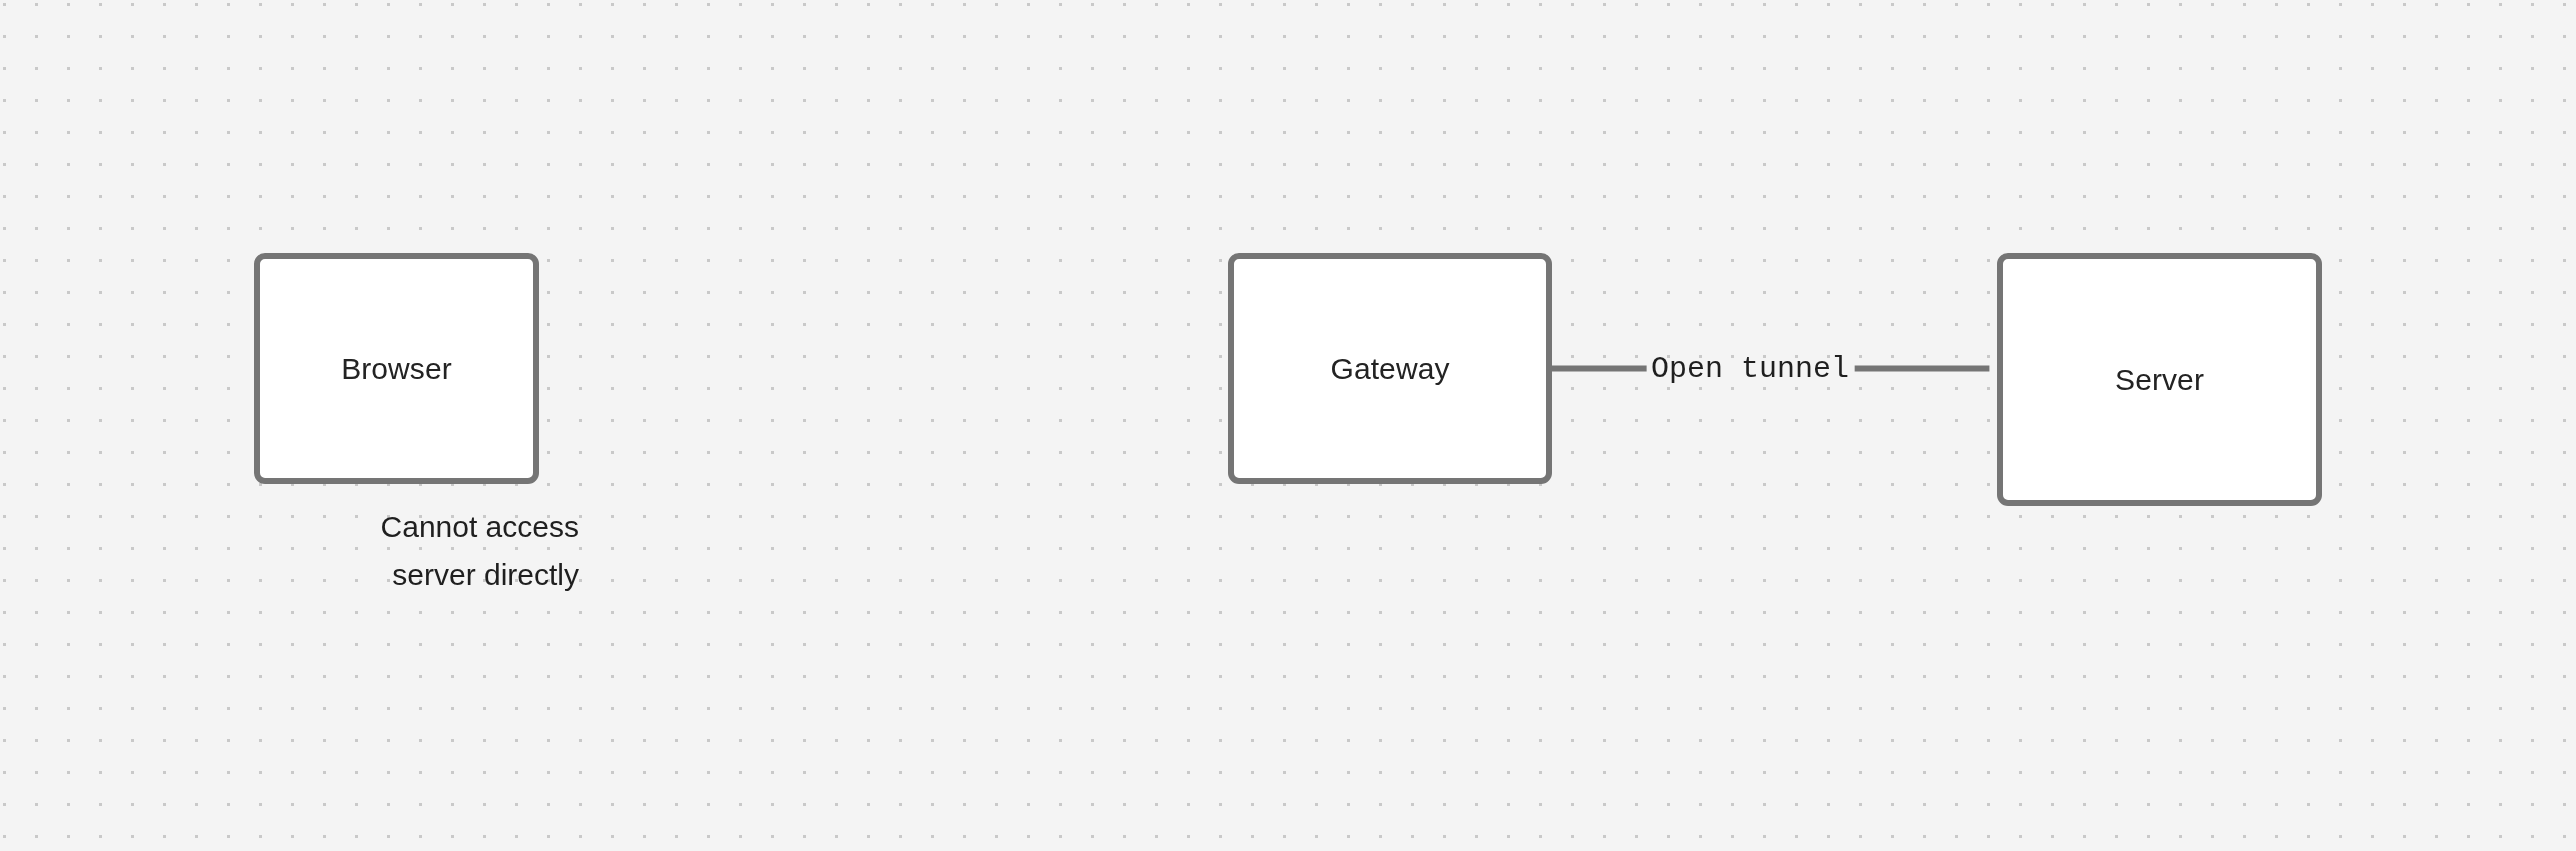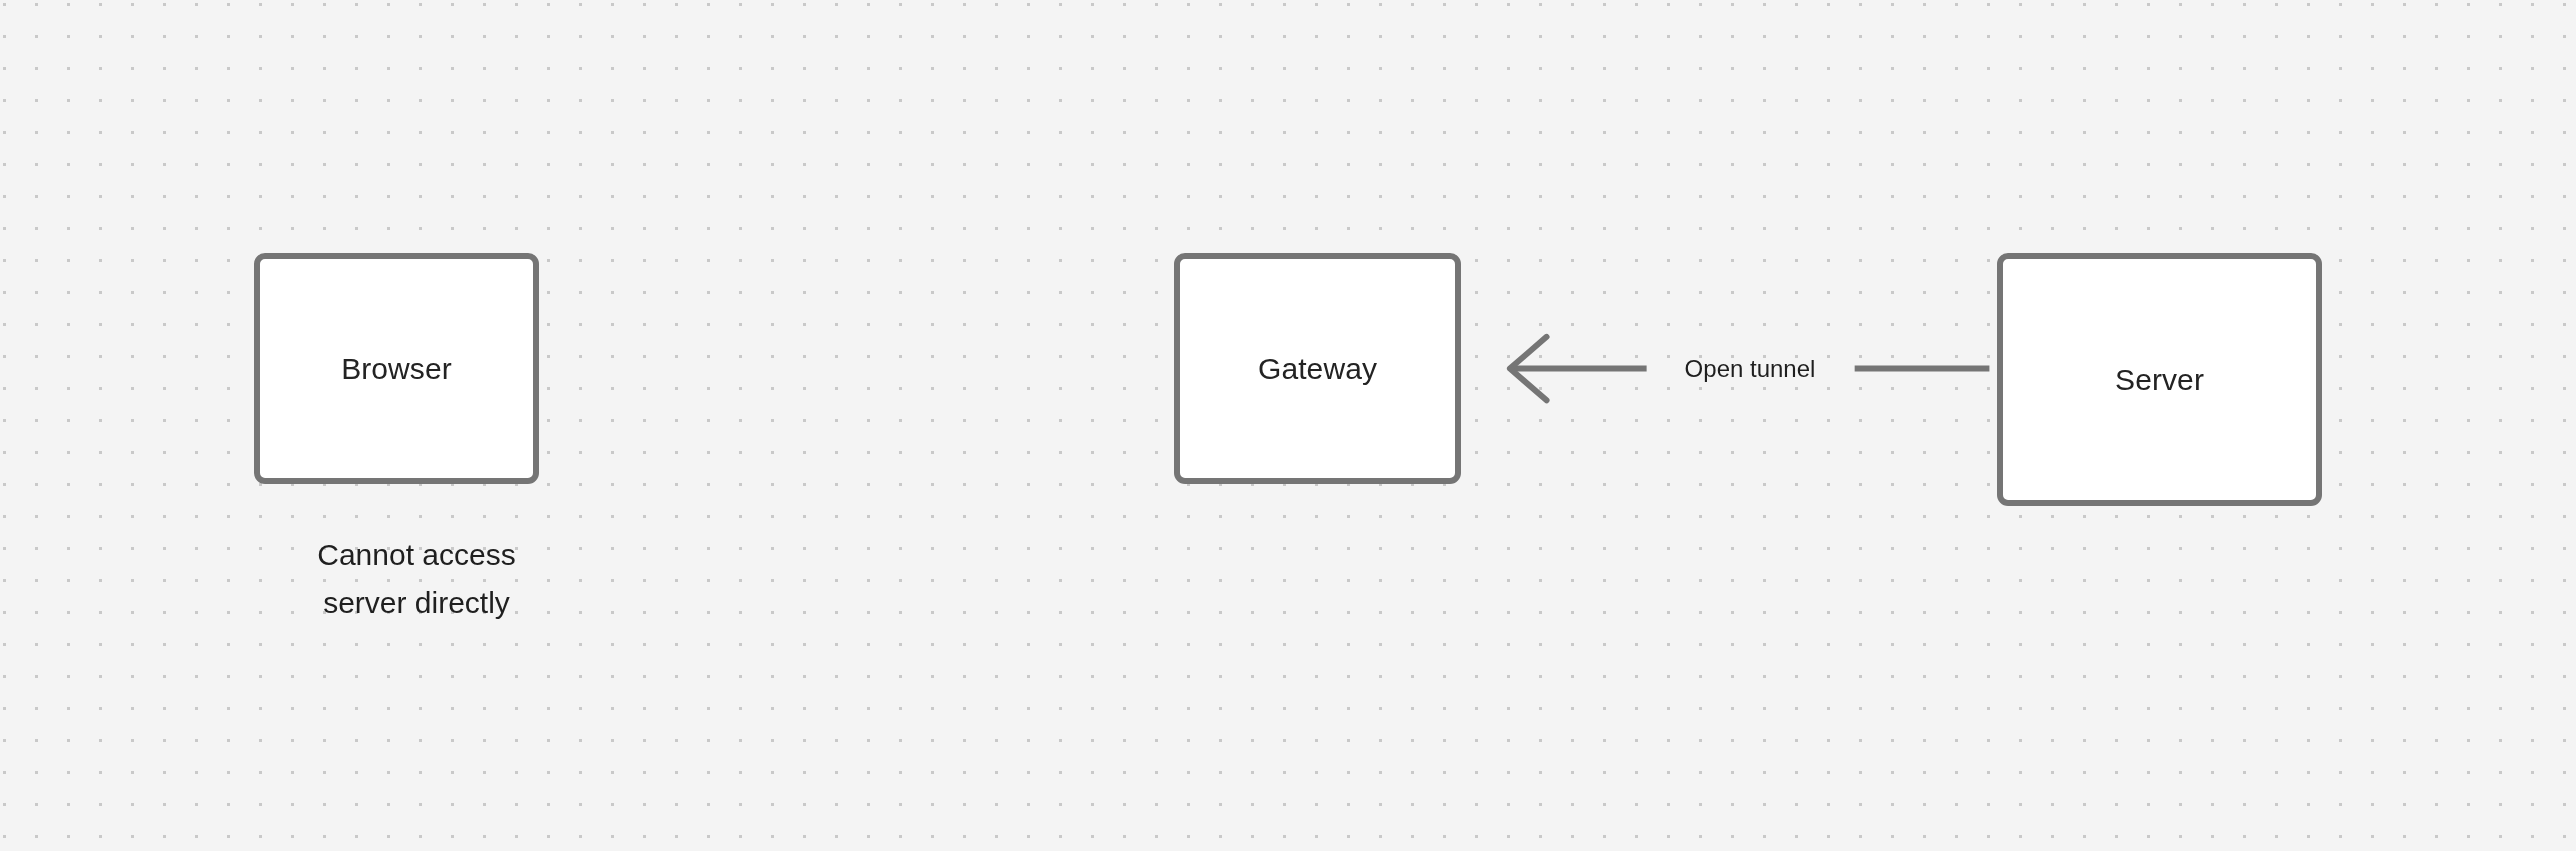--- a/index.html
+++ b/index.html
@@ -36,32 +36,31 @@
   }
   .node-label {
     font-size: 30px;
     line-height: 1;
     color: #232323;
     letter-spacing: 0.1px;
     white-space: nowrap;
   }
 
   #node-browser { left: 254px; top: 253px; width: 285px; height: 231px; }
-  #node-gateway { left: 1174px; top: 253px; width: 287px; height: 231px; }
+  #node-gateway { left: 1228px; top: 253px; width: 324px; height: 231px; }
   #node-server  { left: 1997px; top: 253px; width: 325px; height: 253px; }
 
   
   .node-caption {
     position: absolute;
-    text-align: center;
+    text-align: right;
     font-size: 30px;
     line-height: 48px;
     color: #1f1f1f;
     white-space: pre-line;
-    margin-top: 28px;
   }
   #caption-browser {
     left: 254px;
     top: 503px;
     width: 325px;
   }
 
   
   .edge-svg {
     position: absolute;
@@ -81,25 +80,26 @@
   .edge-head {
     stroke: #757575;
     stroke-width: 6;
     stroke-linecap: round;
     stroke-linejoin: round;
     fill: none;
   }
 
   .edge-label {
     position: absolute;
-    font-size: 24px;
+    font-size: 30px;
     line-height: 1;
     color: #1f1f1f;
     white-space: nowrap;
     transform: translate(-50%, -50%);
+    font-family: Liberation Mono, monospace;
   }
   #edge-label-open-tunnel {
     left: 1750px;
     top: 369px;
   }
 </style>
 </head>
 <body>
 
 <div id="canvas">

